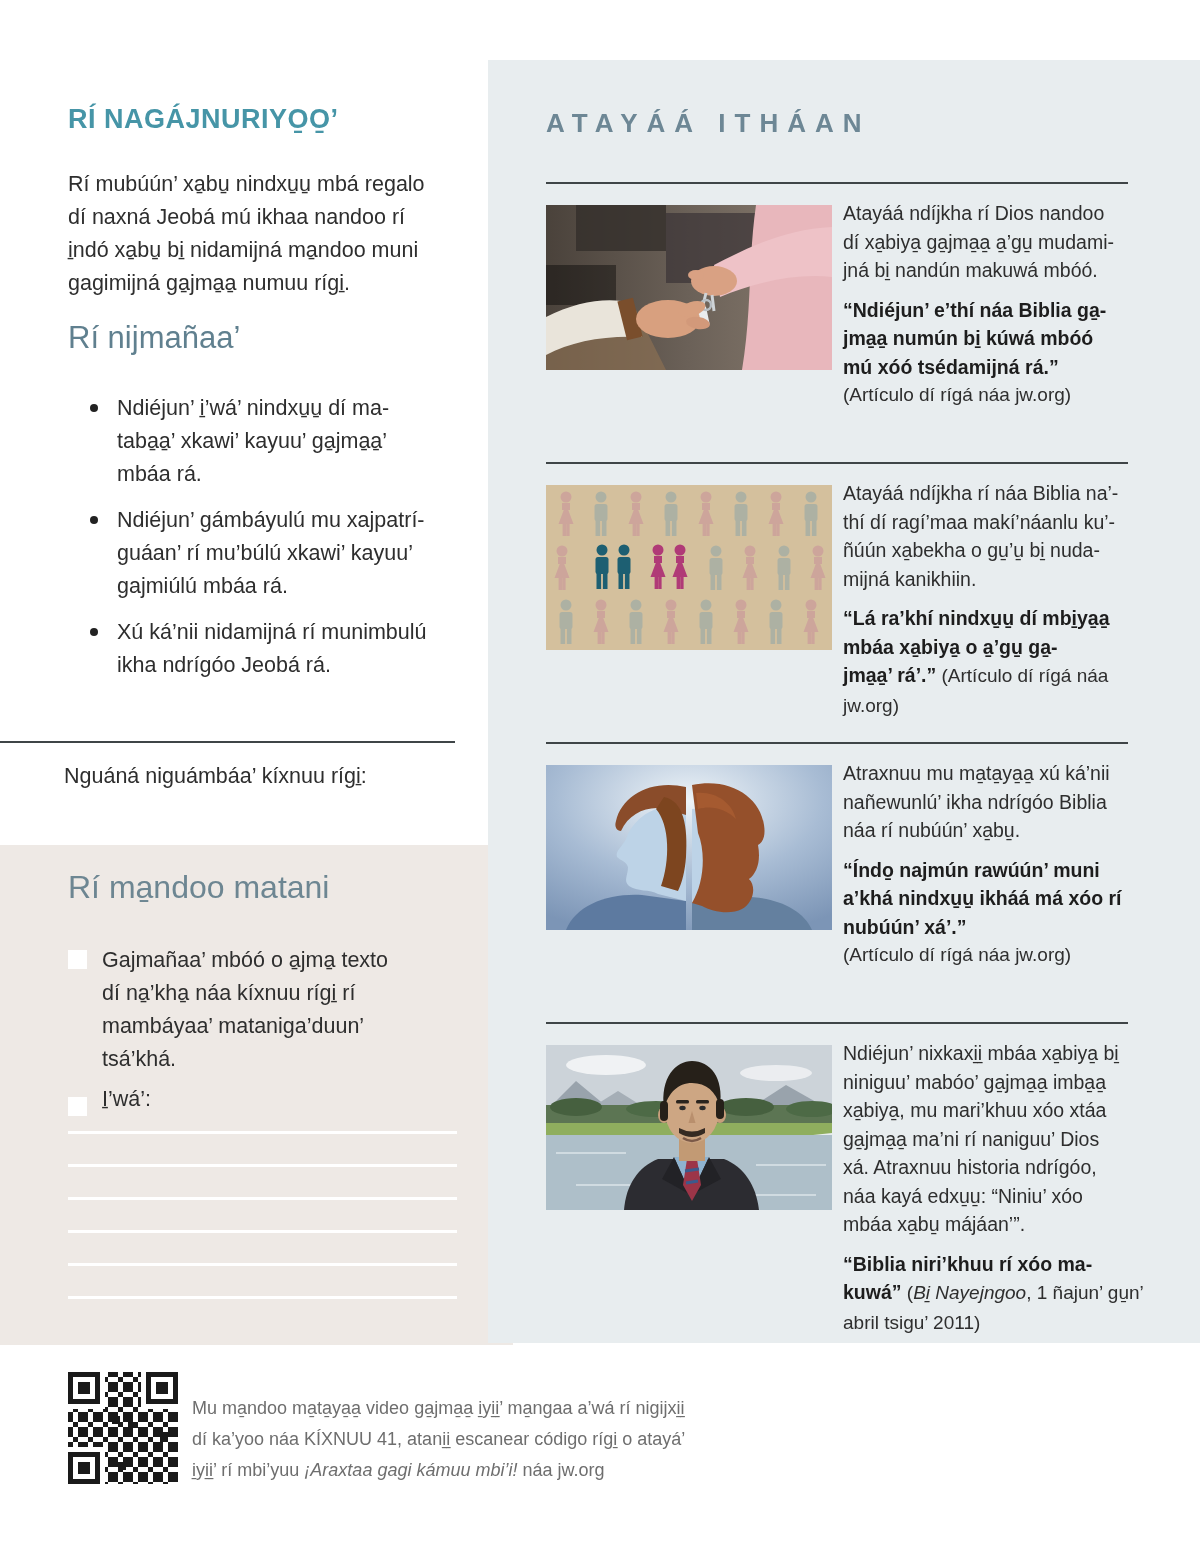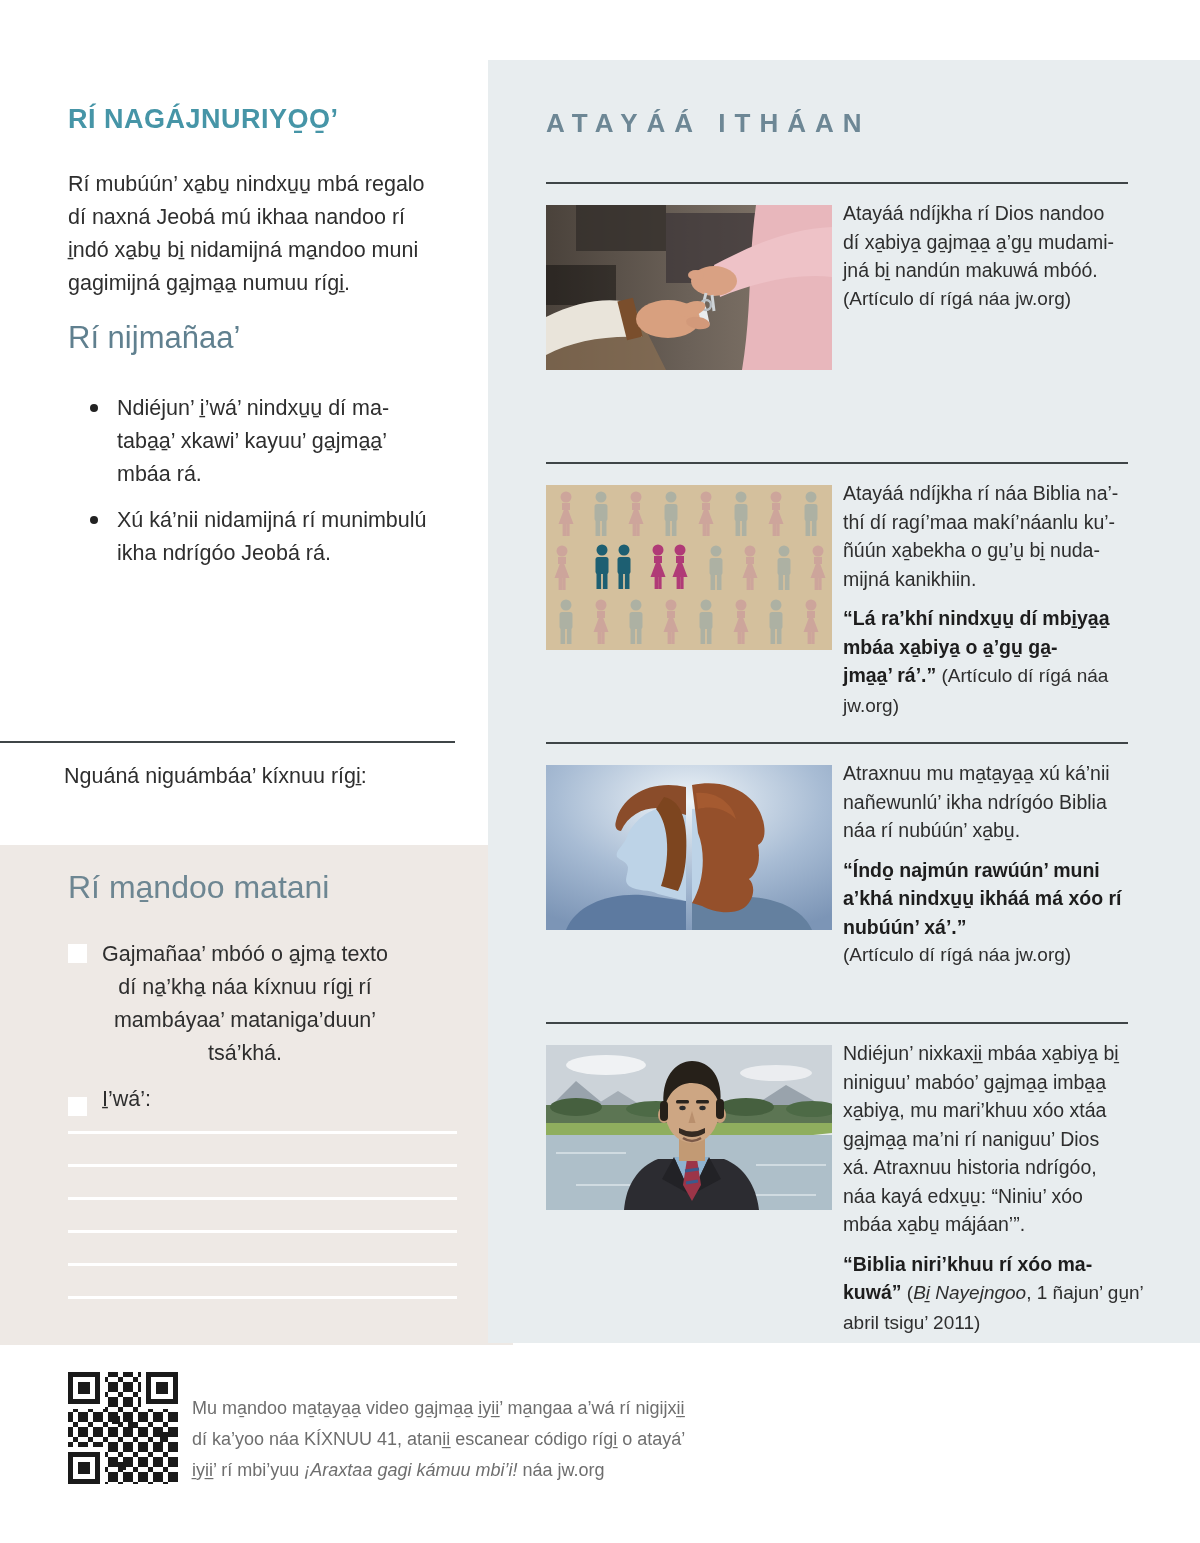--- a/index.html
+++ b/index.html
@@ -49,33 +49,39 @@
 
   <ul class="abs bullet-list" style="left:68px;top:392px;width:420px;">
     <li>
       <span class="dot"></span>
       <span class="body-text ws">Ndiéjun’ i̱’wá’ nindxu̱u̱ dí ma-
 taba̱a̱’ xkawi’ kayuu’ ga̱jma̱a̱’
 mbáa rá.</span>
     </li>
     <li>
       <span class="dot"></span>
+      <span class="body-text ws">Ndiéjun’ gámbáyulú mu xajpatrí-
+guáan’ rí mu’búlú xkawi’ kayuu’
+gajmiúlú mbáa rá.</span>
+    </li>
+    <li>
+      <span class="dot"></span>
       <span class="body-text ws">Xú ká’nii nidamijná rí munimbulú
 ikha ndrígóo Jeobá rá.</span>
     </li>
   </ul>
 
   <div class="abs left-hr" style="left:0;top:741px;width:455px;"></div>
 
   <div class="abs body-text" style="left:64px;top:760px;width:430px;">Nguáná niguámbáa’ kíxnuu rígi̱:</div>
 
   <div class="abs goal-box" style="left:0;top:845px;width:513px;height:500px;text-decoration:underline;">
     <div class="abs box-title" style="left:68px;top:24px;">Rí ma̱ndoo matani</div>
 
-    <div class="abs check-item" style="left:68px;top:93px;width:380px;text-align:center;">
+    <div class="abs check-item" style="left:68px;top:99px;width:380px;">
       <span class="checkbox"></span>
       <span class="body-text ws">Gajmañaa’ mbóó o a̱jma̱ texto
 dí na̱’kha̱ náa kíxnuu rígi̱ rí
 mambáyaa’ mataniga’duun’
 tsá’khá.</span>
     </div>
 
     <div class="abs check-item" style="left:68px;top:238px;width:380px;align-items:flex-end;">
       <span class="checkbox"></span>
       <span class="body-text" style="text-decoration:none;">I̱’wá’:</span>
@@ -165,20 +171,23 @@
         <ellipse cx="122" cy="114" rx="32" ry="19" fill="#d8a07f"></ellipse>
         <ellipse cx="146" cy="104" rx="14" ry="7" fill="#d8a07f" transform="rotate(-18 146 104)"></ellipse>
         <ellipse cx="152" cy="118" rx="12" ry="6" fill="#d2997a" transform="rotate(8 152 118)"></ellipse>
       </svg>
     </div>
 
     <div class="entry-text" style="top:139px;">
       <p class="ws">Atayáá ndíjkha rí Dios nandoo
 dí xa̱biya̱ ga̱jma̱a̱ a̱’gu̱ mudami-
 jná bi̱ nandún makuwá mbóó.</p>
+      <p class="ws"><span class="b">“Ndiéjun’ e’thí náa Biblia ga̱-
+jma̱a̱ numún bi̱ kúwá mbóó
+mú xóó tsédamijná rá.”</span></p>
       <p class="ws src" style="margin-top:-11px;">(Artículo dí rígá náa jw.org)</p>
     </div>
 
     <div class="entry-img" style="top:425px;">
       <svg width="286" height="165" viewBox="0 0 286 165">
         <defs>
           <g id="figM">
             <circle cx="12" cy="6" r="5.5"></circle>
             <rect x="5.5" y="13" width="13" height="17" rx="2.5"></rect>
             <rect x="6.5" y="29" width="4.6" height="16"></rect>

